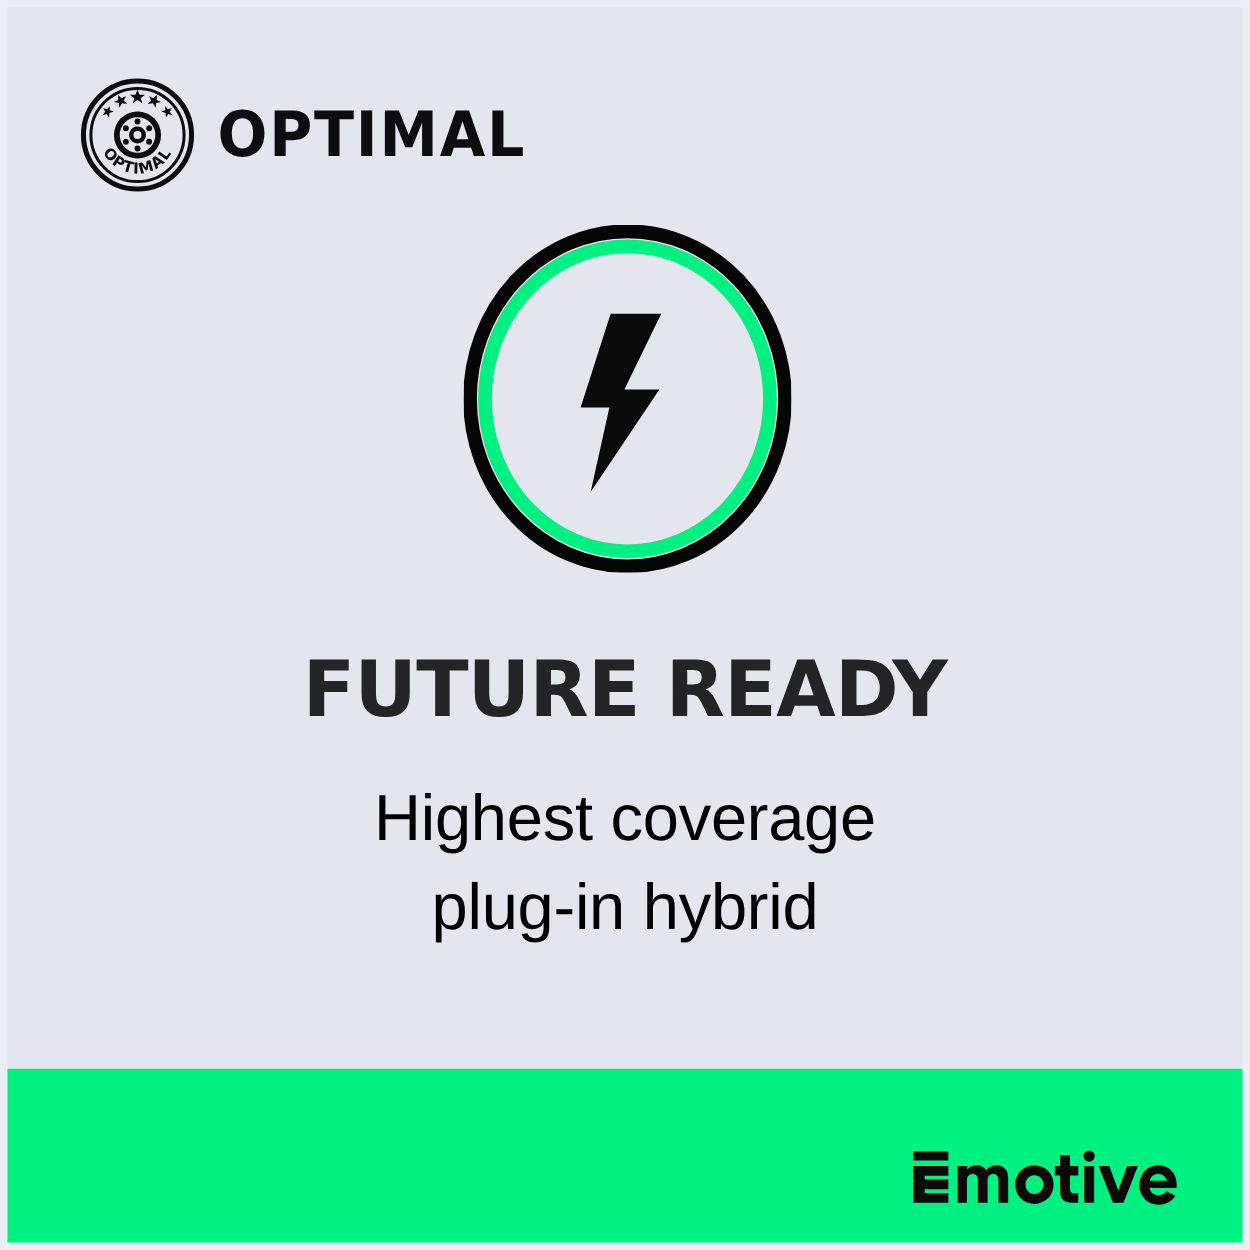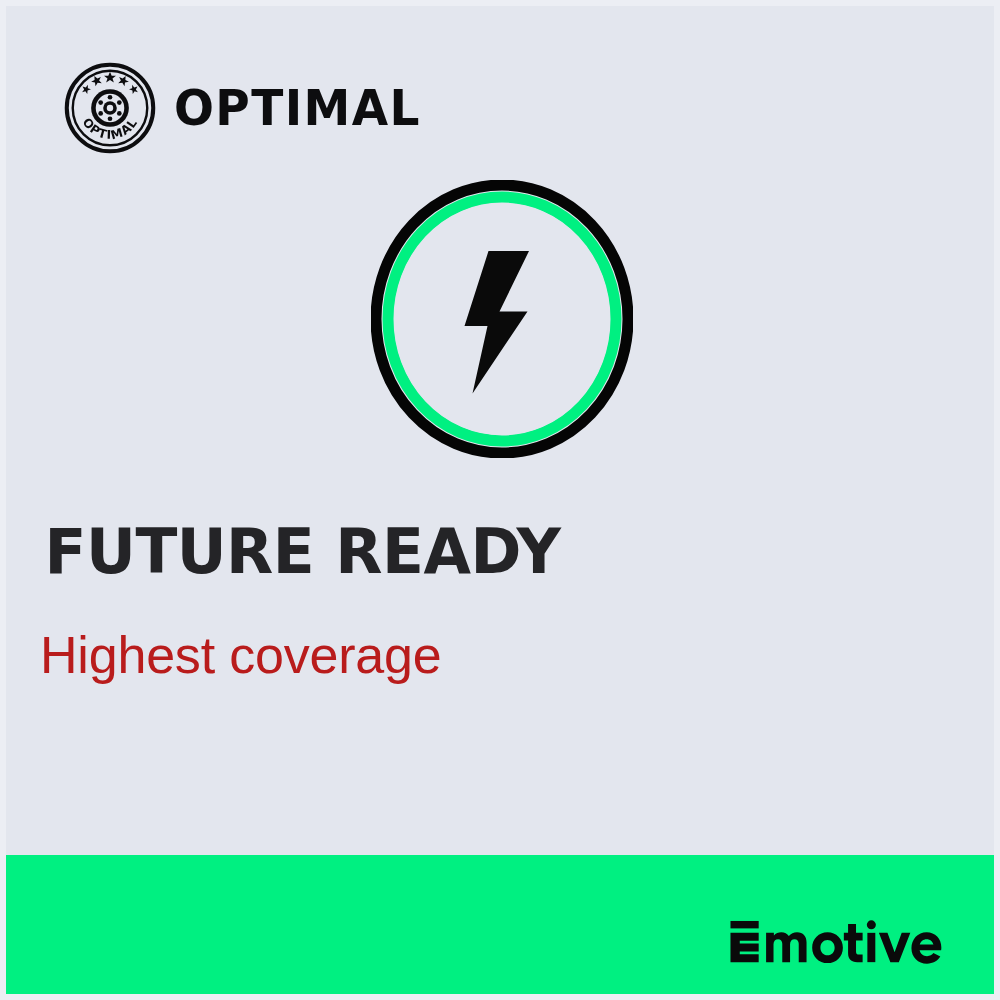--- a/index.html
+++ b/index.html
@@ -64,39 +64,40 @@
     height: 278px;
   }
   .hero-icon svg { display: block; width: 100%; height: 100%; }
 
   
   .copy-block {
     position: absolute;
     left: 0;
     right: 0;
     top: 520px;
+    text-align: center;
     padding: 0 40px;
   }
   .headline {
     font-family: "DejaVu Sans", sans-serif;
     font-weight: 700;
     font-size: 62px;
     line-height: 1.04;
     letter-spacing: -0.5px;
     color: #242427;
     margin: 0;
     transform: scaleX(0.99);
   }
   .subhead {
     margin: 36px 0 0 0;
     font-family: "Liberation Sans", sans-serif;
     font-weight: 400;
     font-size: 52px;
     line-height: 1.36;
-    color: #b91c1c;
+    color: #000000;
     letter-spacing: -0.2px;
   }
   .subhead .sub-line { display: block; white-space: nowrap; }
 
   
   .footer-band {
     position: absolute;
     left: 0;
     right: 0;
     bottom: 0;
@@ -199,20 +200,21 @@
                L 93.5 146.0
                Z" fill="#0a0a0a"></path>
     </svg>
   </div>
 
   <div class="copy-block">
     <h1 class="headline">FUTURE READY</h1>
 
     <div class="subhead">
       <span class="sub-line">Highest coverage</span>
+      <span class="sub-line">plug-in hybrid</span>
     </div>
   </div>
 
   <div class="footer-notch"></div>
   <div class="footer-band"></div>
 
   <div class="footer-logo">
     <svg viewBox="0 0 300 62" aria-hidden="true">
       <g fill="#0a0a0a">
 

